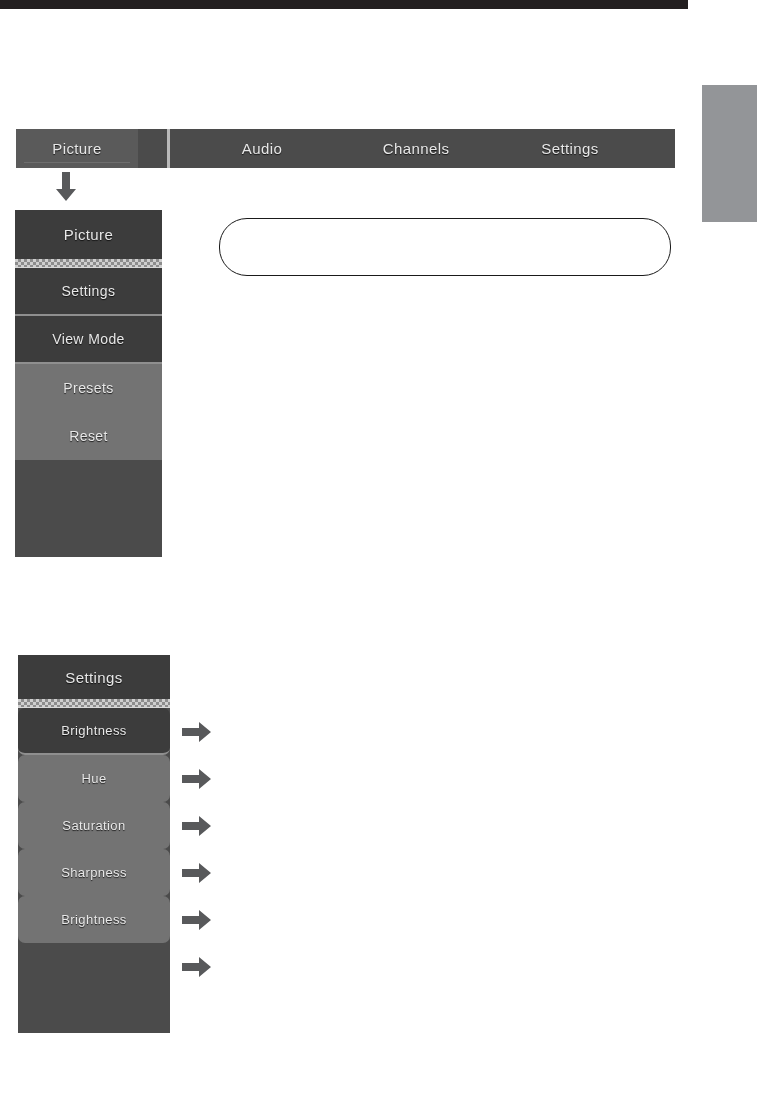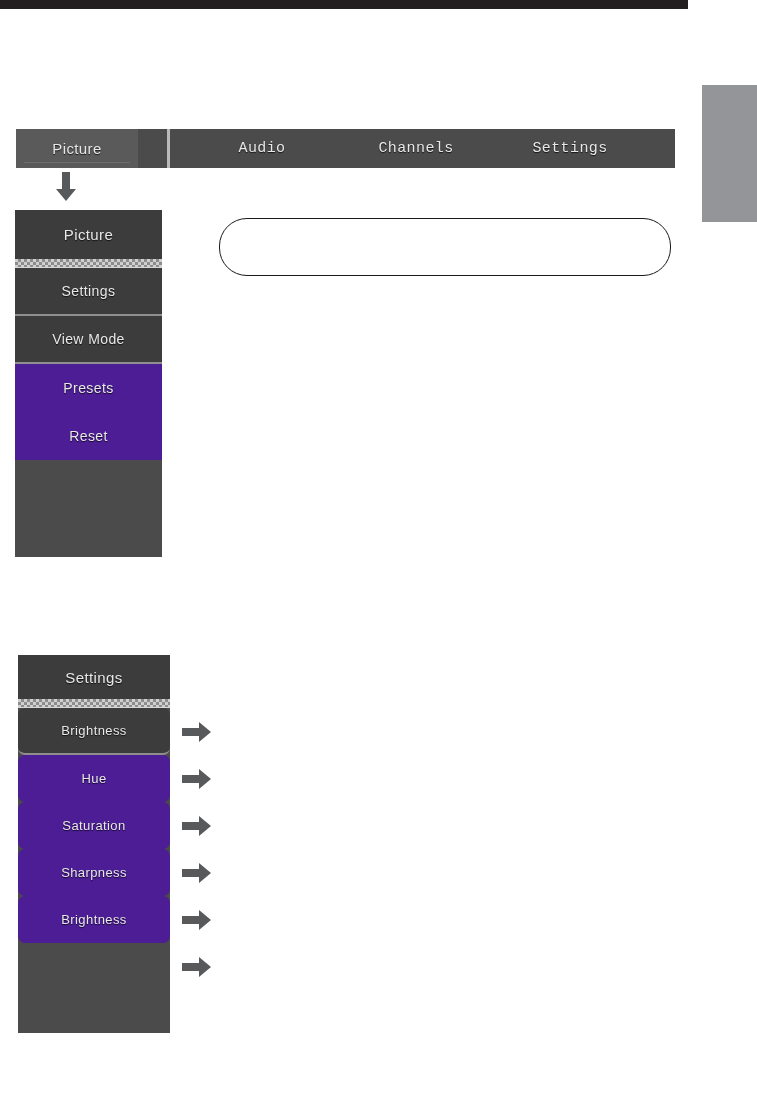--- a/index.html
+++ b/index.html
@@ -92,21 +92,21 @@
     background: #6e6e6e;
   }
 
   .menubar-sep {
     width: 3px;
     background: #b9b9b9;
     flex: 0 0 auto;
     margin: 0 1px;
   }
 
-  .menubar-tab.plain { width: 126px; font-family: Liberation Mono, monospace; }
+  .menubar-tab.plain { width: 126px; }
 
   
   .down-arrow {
     position: absolute;
     left: 55px;
     top: 172px;
     width: 22px;
     height: 30px;
   }
 
@@ -139,21 +139,21 @@
 
   .osd-row {
     display: flex;
     align-items: center;
     justify-content: center;
     font-size: 14px;
     position: relative;
   }
 
   .osd-row.dark   { background: #3c3c3c; }
-  .osd-row.light  { background: #4c1d95; }
+  .osd-row.light  { background: #737373; }
   .osd-row.ruled  { border-bottom: 2px solid #8f8f8f; }
 
   
   #picture-panel { left: 15px; top: 210px; width: 147px; height: 344px; }
   #picture-panel .osd-head { height: 49px; }
   #picture-panel .osd-row  { height: 48px; }
   #picture-panel .spacer   { height: 97px; background: #4b4b4b; }
 
   
   #settings-panel { left: 18px; top: 655px; width: 152px; height: 378px; }

